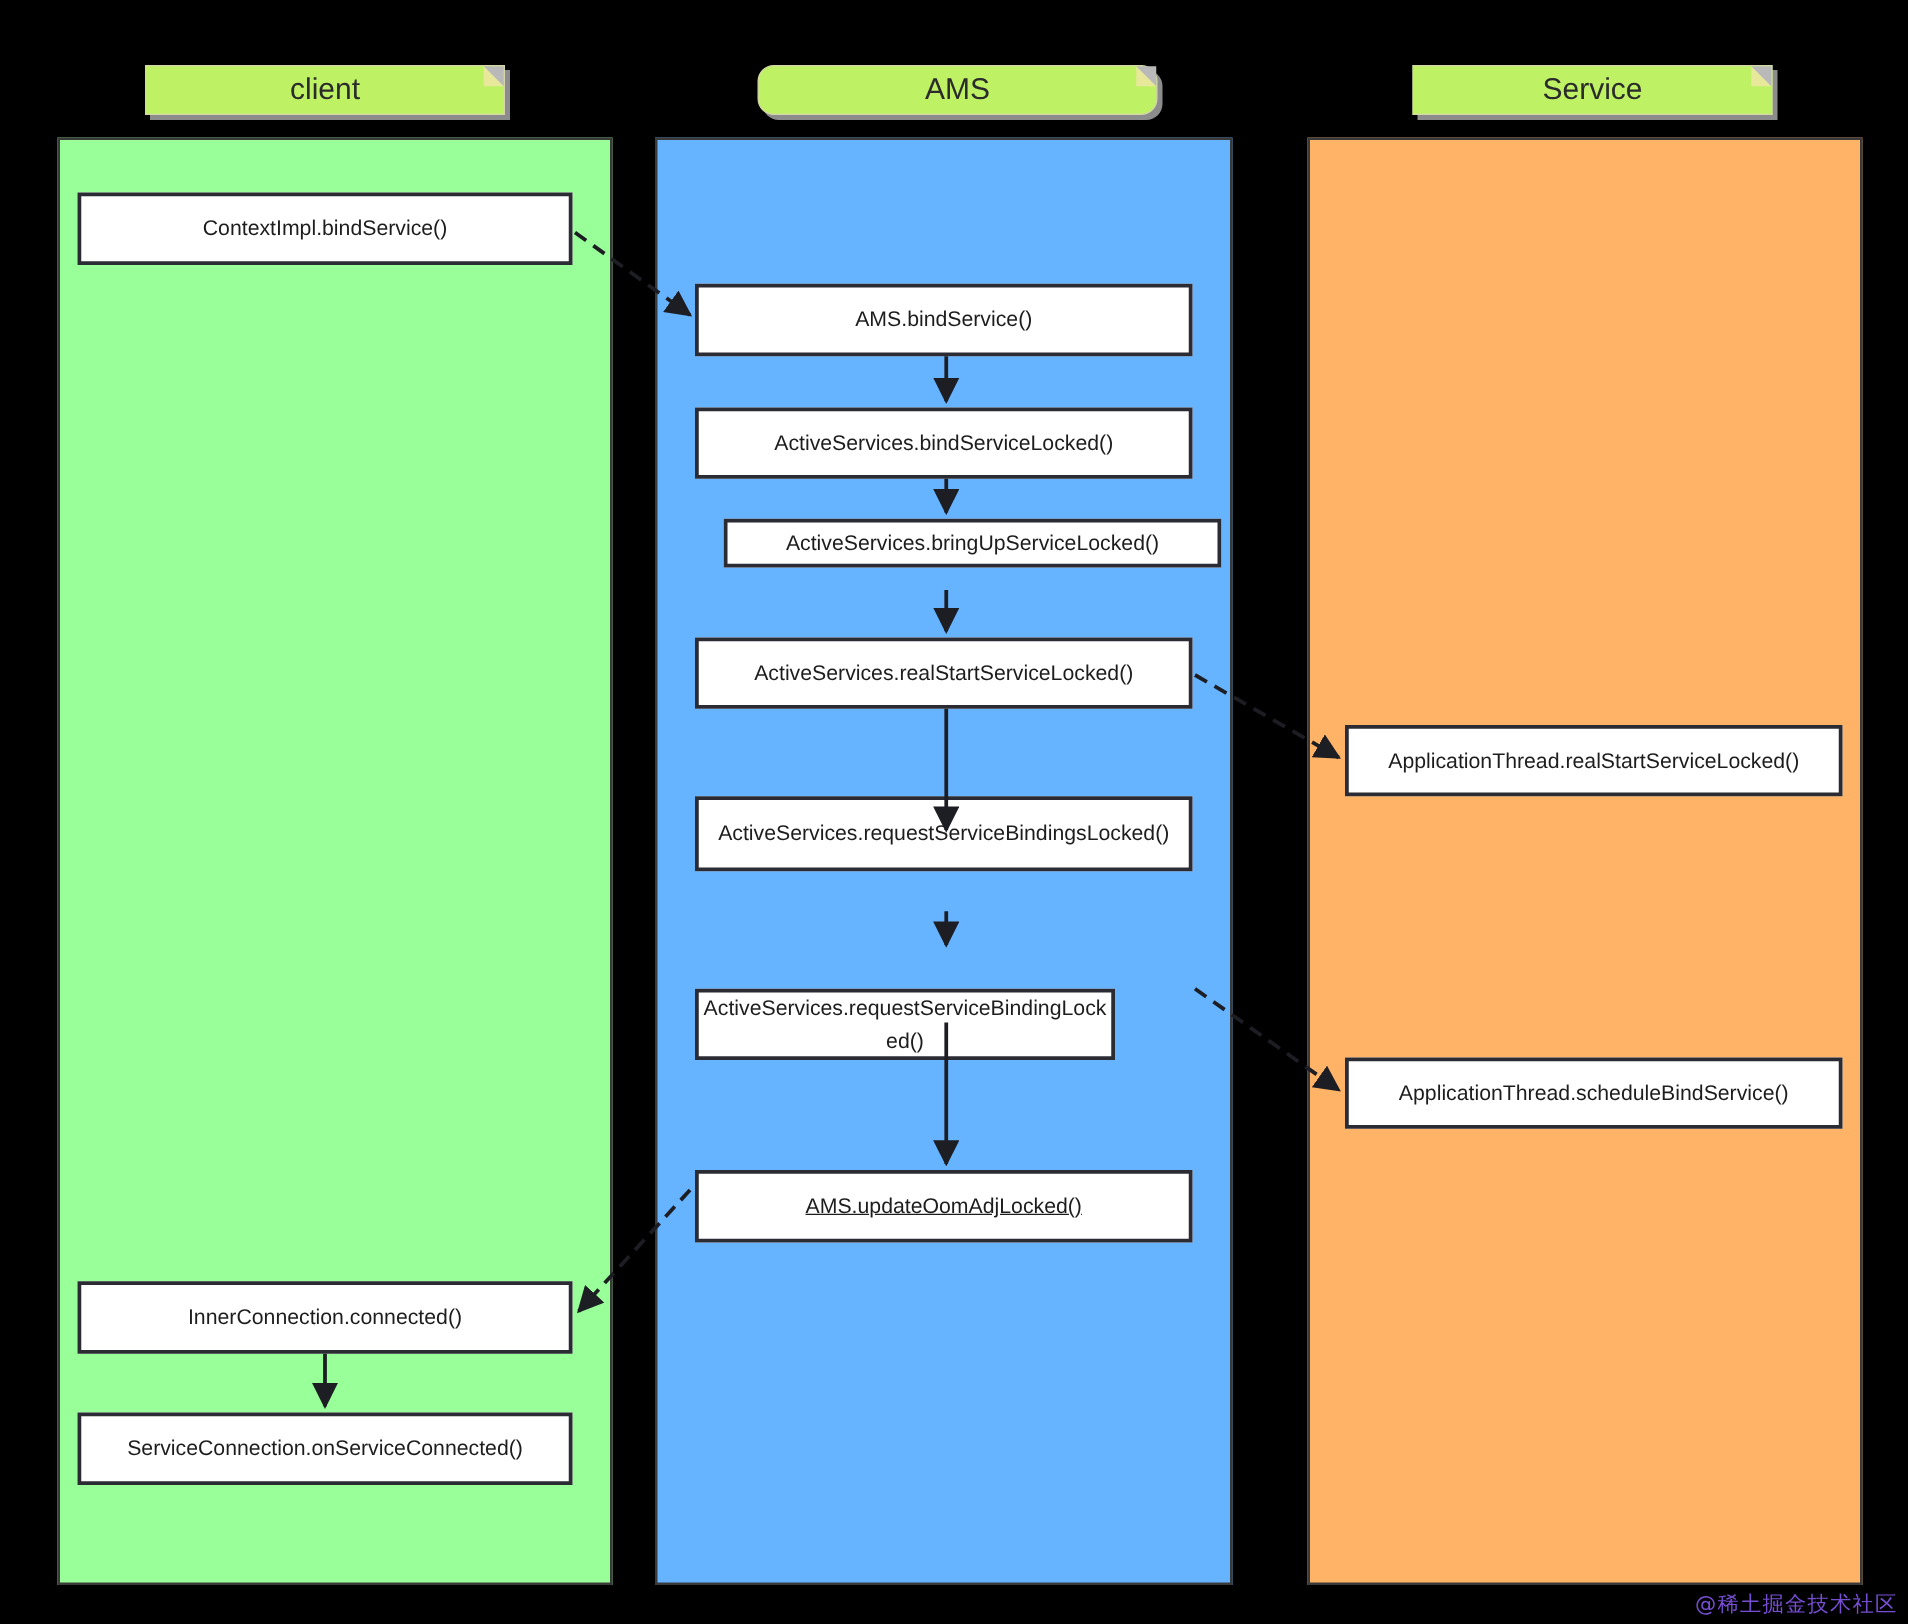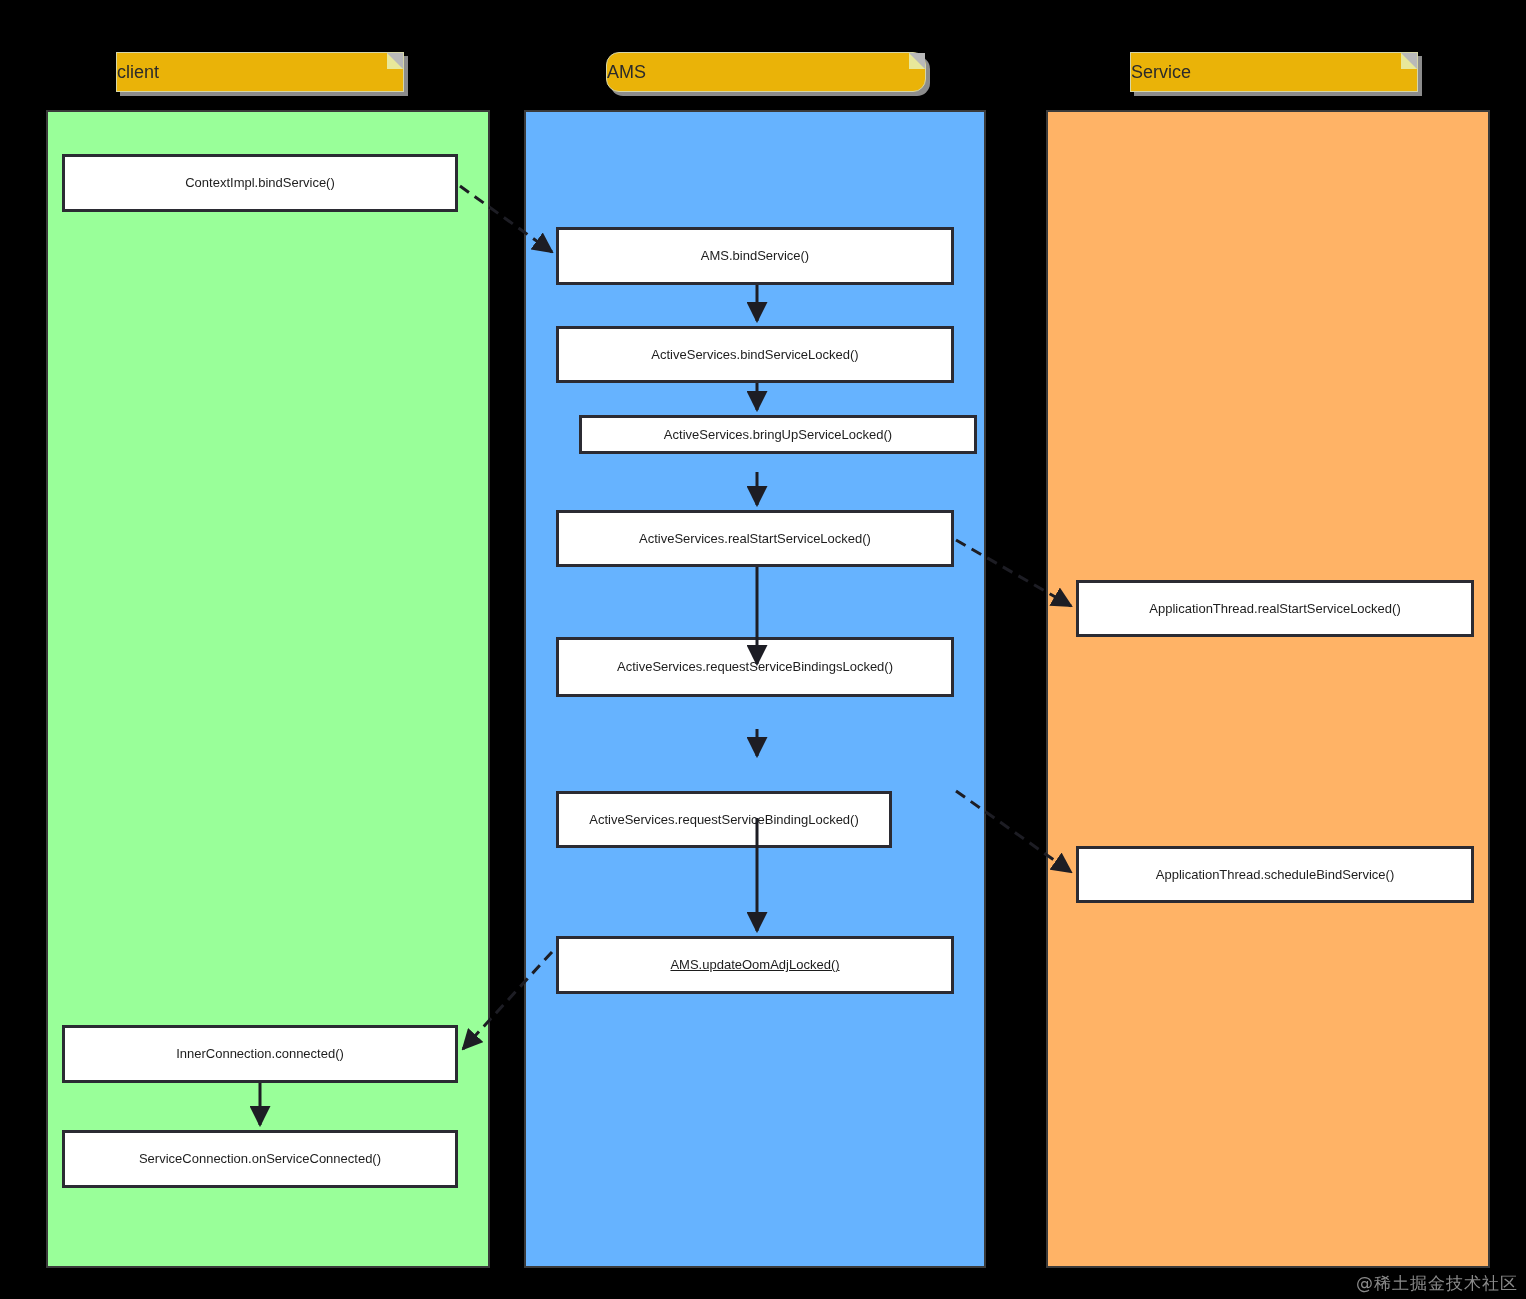--- a/index.html
+++ b/index.html
@@ -14,27 +14,27 @@
     position: relative;
     width: 1526px;
     height: 1299px;
     background: #000000;
     overflow: hidden;
   }
 
   
   .note {
     position: absolute;
-    background: #eab308;
+    background: #bef264;
     border: 1px solid #d6d6a8;
     box-sizing: border-box;
     display: flex;
     align-items: center;
-    justify-content: flex-start;
-    font-size: 18px;
+    justify-content: center;
+    font-size: 24px;
     color: #2b2b2b;
     box-shadow: 4px 4px 0 rgba(255,255,255,0.55);
   }
   .note .fold {
     position: absolute;
     top: 0;
     right: 0;
     width: 16px;
     height: 16px;
     background: linear-gradient(225deg, #b9b9b9 0%, #b9b9b9 48%, #e8e89a 52%, #e8e89a 100%);
@@ -58,21 +58,21 @@
   
   .nodebox {
     position: absolute;
     box-sizing: border-box;
     background: #FFFFFF;
     border: 3px solid #2b2b33;
     display: flex;
     align-items: center;
     justify-content: center;
     text-align: center;
-    font-size: 13px;
+    font-size: 17px;
     color: #1d1d1d;
     line-height: 1.5;
     padding: 0 2px;
     word-break: break-all;
   }
 
   
   #edges {
     position: absolute;
     left: 0;
@@ -81,21 +81,21 @@
     height: 1299px;
     pointer-events: none;
   }
 
   
   .watermark {
     position: absolute;
     right: 8px;
     bottom: 4px;
     font-size: 17px;
-    color: #a3a3a3;
+    color: #8b5cf6;
     letter-spacing: 1px;
     font-family: "DejaVu Sans", sans-serif;
     opacity: 0.85;
   }
 </style>
 </head>
 <body>
 
 <div id="canvas">
 

